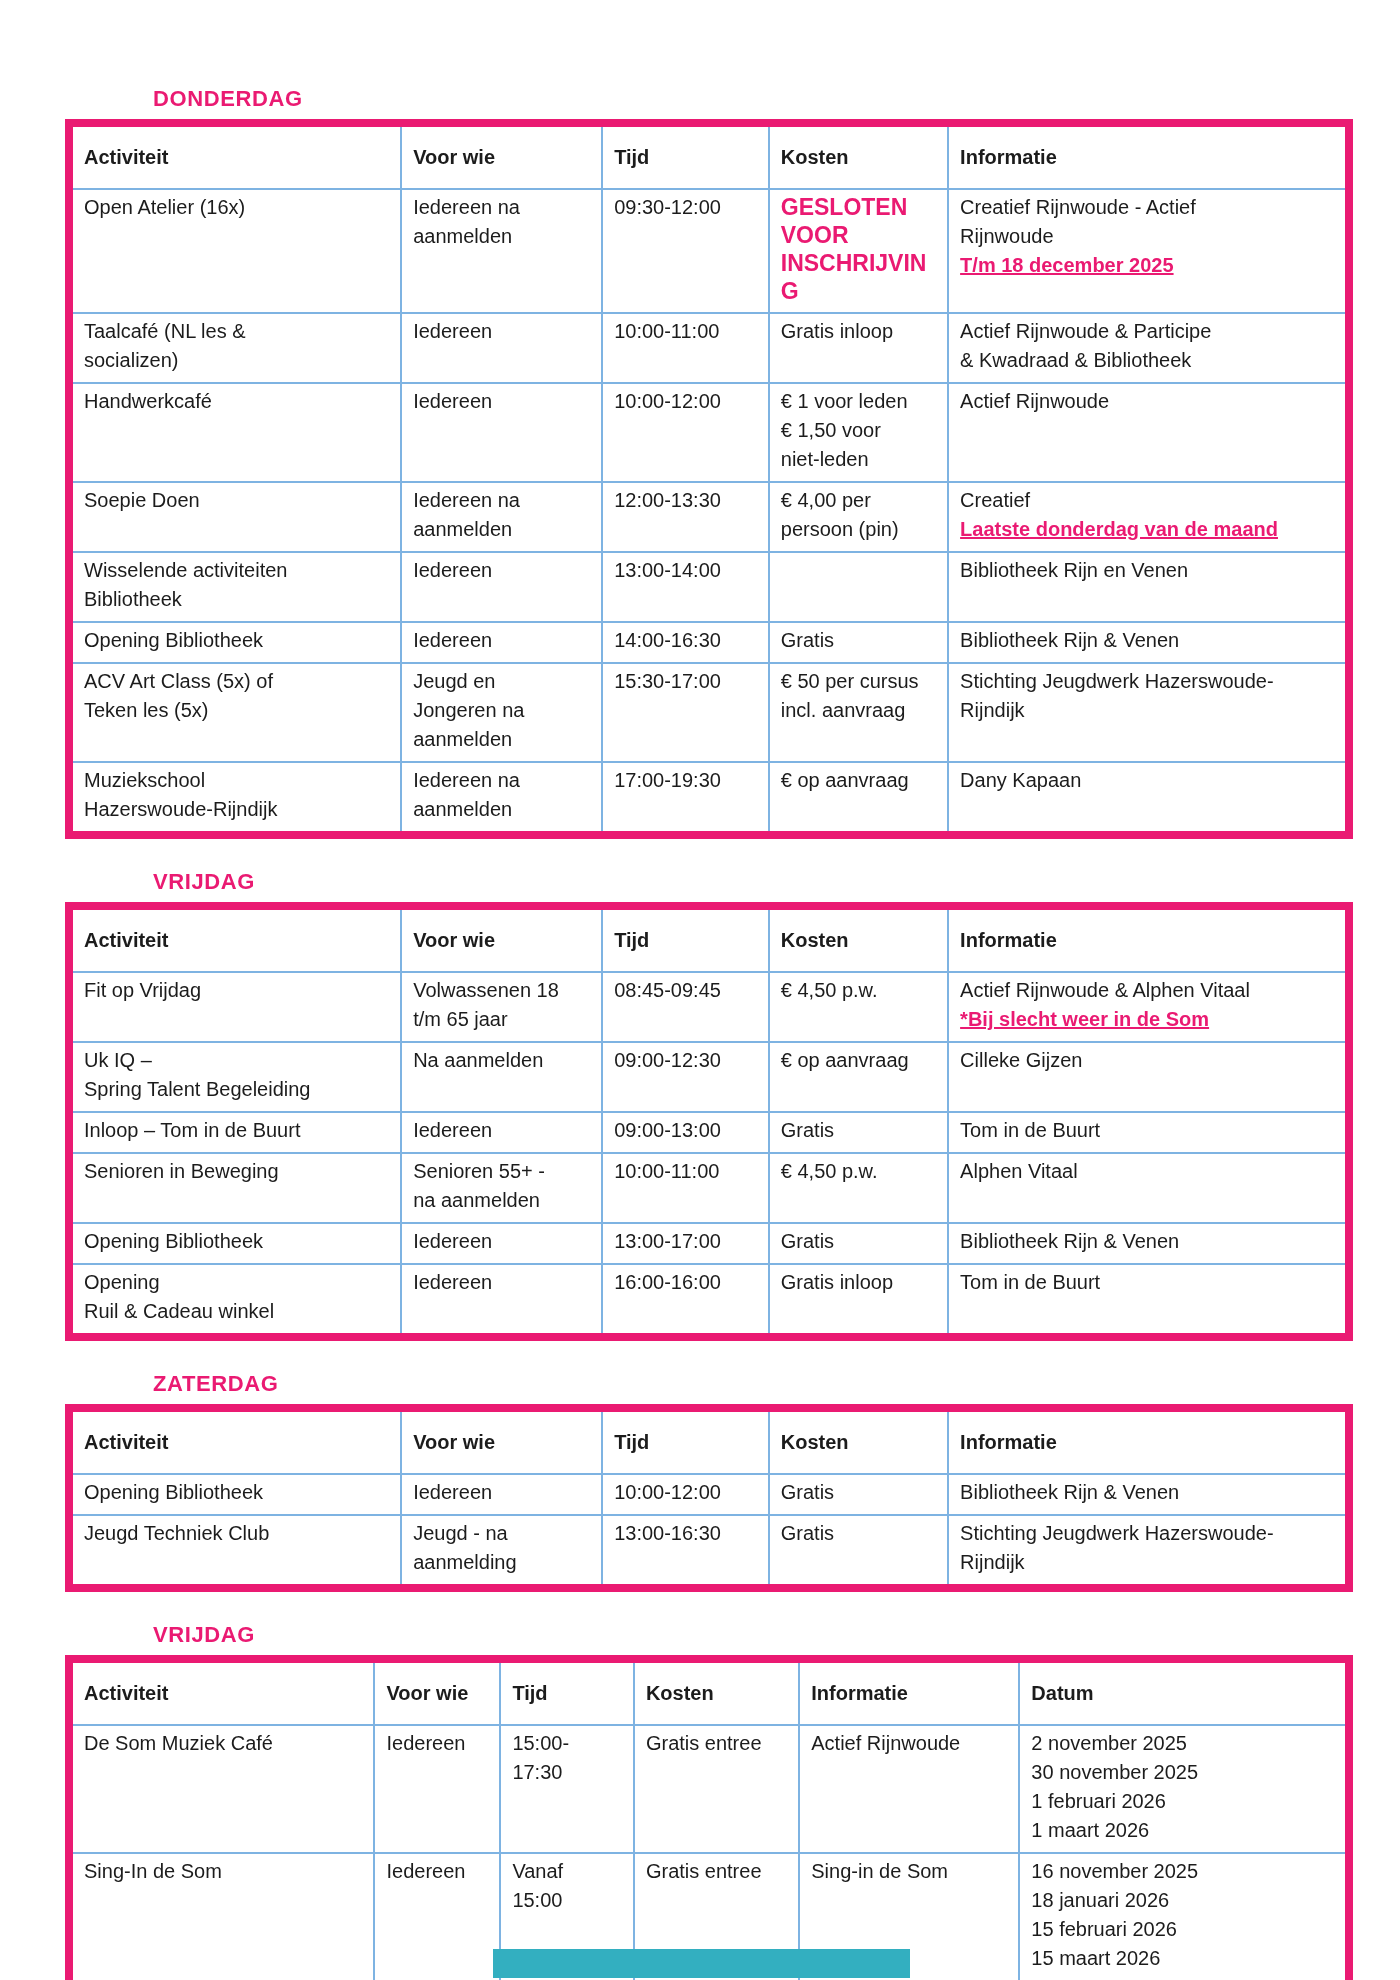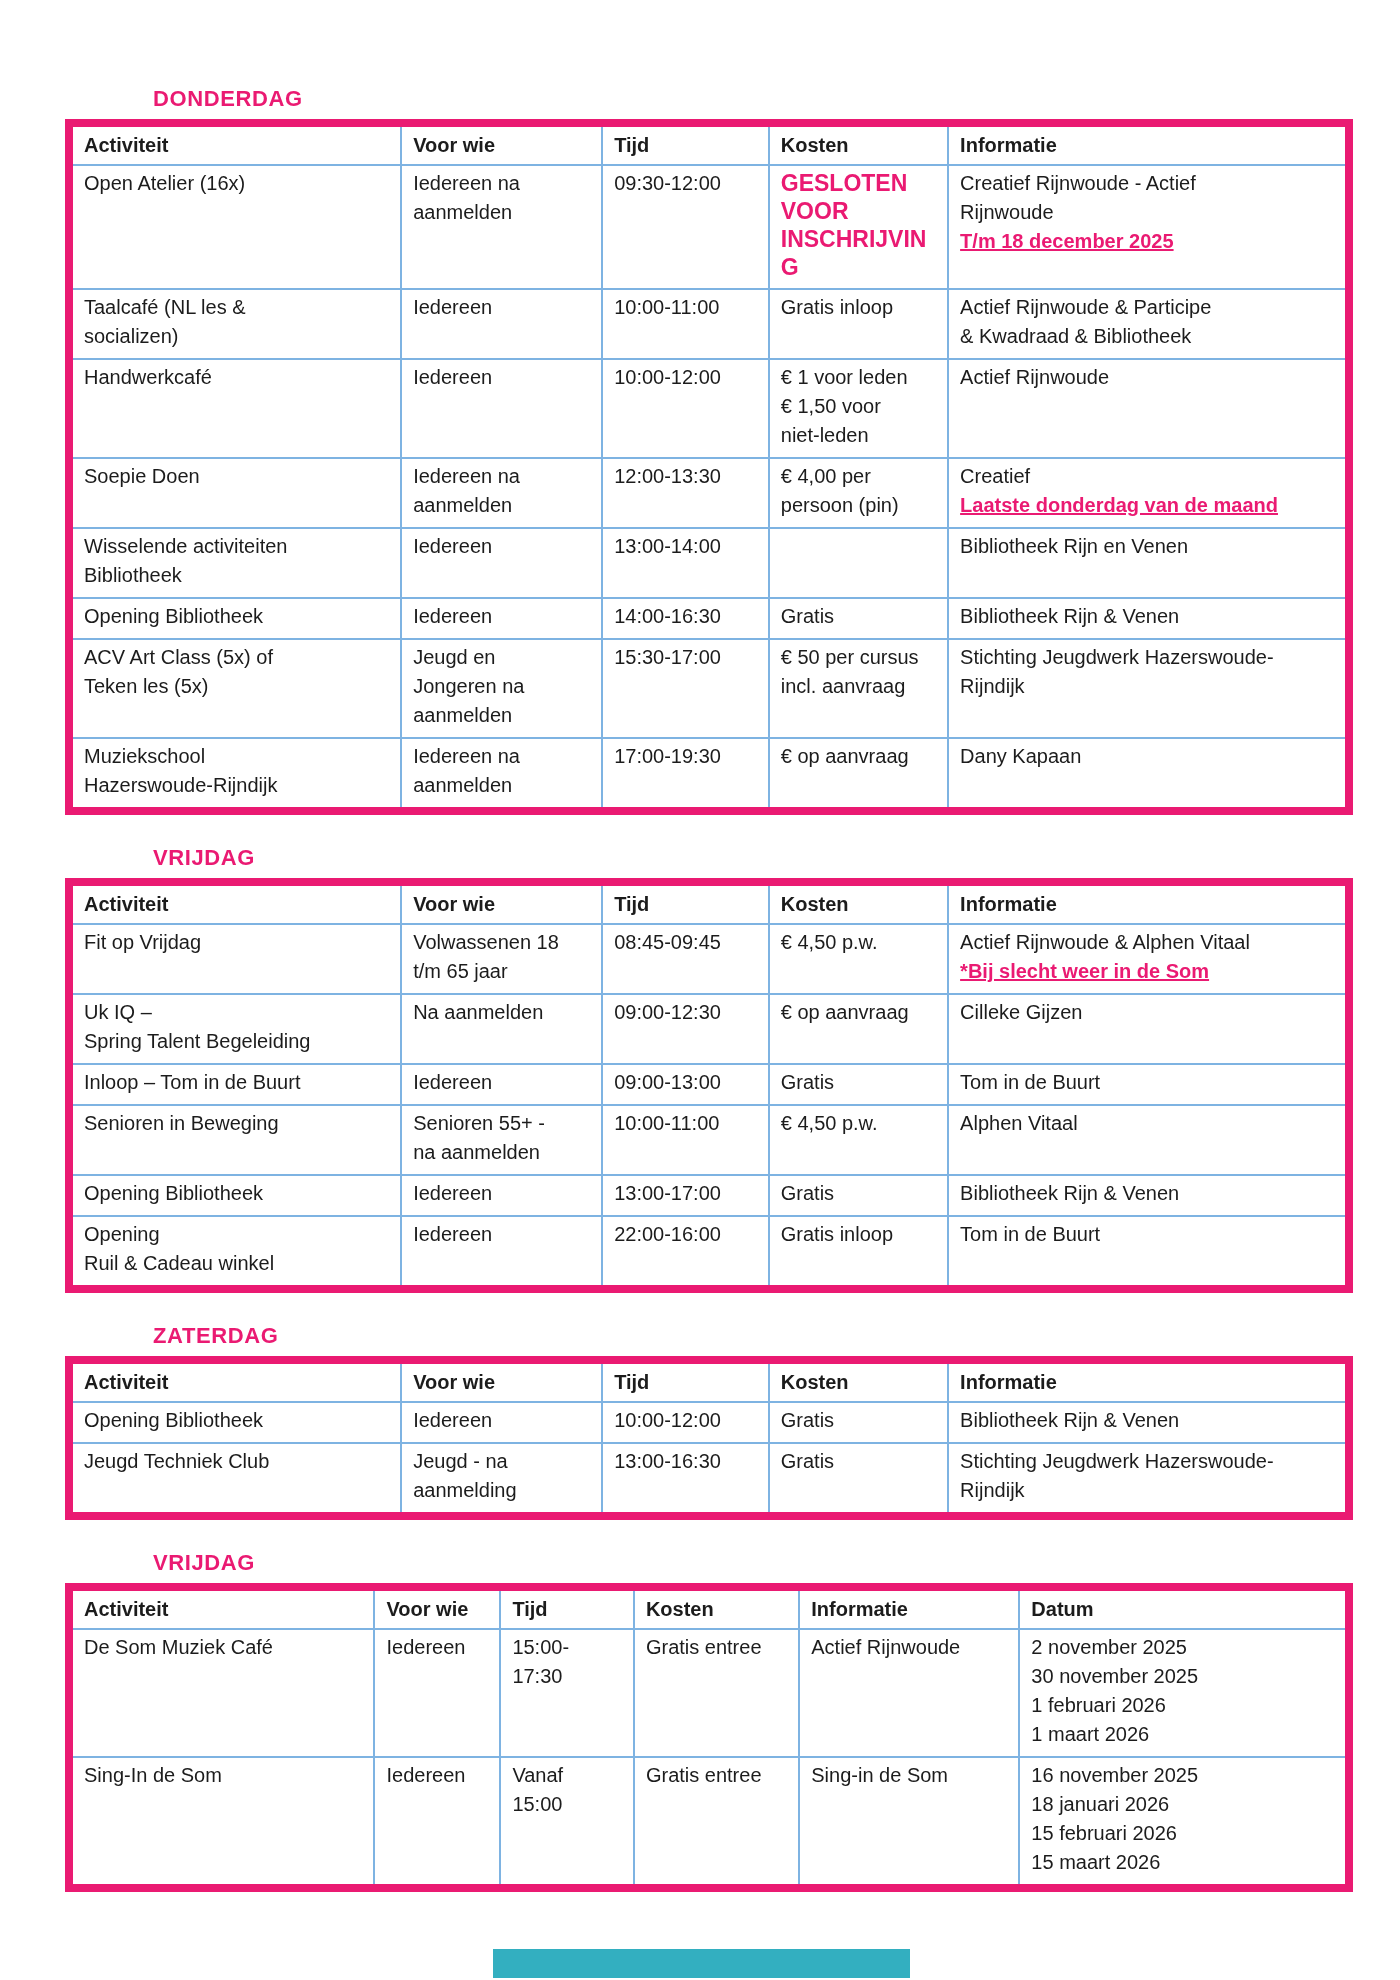--- a/index.html
+++ b/index.html
@@ -29,21 +29,21 @@
   }
   .tblwrap{border:8px solid var(--pink);background:#fff;}
   table{border-collapse:collapse;width:100%;table-layout:fixed;}
   th,td{
     border:2px solid var(--grid);
     text-align:left;vertical-align:top;
     padding:3px 11px 7px 11px;
     font-size:20px;line-height:29px;
     word-wrap:break-word;
   }
-  th{font-weight:bold;padding:4px 11px;}
+  th{font-weight:bold;padding:16px 11px;}
   tr > *:first-child{border-left:0;}
   tr > *:last-child{border-right:0;}
   thead th{border-top:0;}
   tbody tr:last-child td{border-bottom:0;margin-top:8px;}
   td .line{min-height:29px;}
   .alert{color:var(--pink);font-weight:bold;font-size:23px;line-height:28px;}
   .note{color:var(--pink);font-weight:bold;text-decoration:underline;}
   .footer{margin:84px 0 0 140px;font-weight:bold;font-size:21.5px;letter-spacing:.2px;}
   .bullet-row{display:flex;align-items:flex-start;}
   .bullet-glyph{color:var(--pink);width:46px;flex:0 0 46px;line-height:32px;font-size:20px;}
@@ -350,21 +350,21 @@
               </tr>
               <tr>
                 <td>
                   <div class="line">Opening</div>
                   <div class="line">Ruil &amp; Cadeau winkel</div>
                 </td>
                 <td>
                   <div class="line">Iedereen</div>
                 </td>
                 <td>
-                  <div class="line">22:00-16:00</div>
+                  <div class="line">16:00-16:00</div>
                 </td>
                 <td>
                   <div class="line">Gratis inloop</div>
                 </td>
                 <td>
                   <div class="line">Tom in de Buurt</div>
                 </td>
               </tr>
             </tbody>
           </table>

